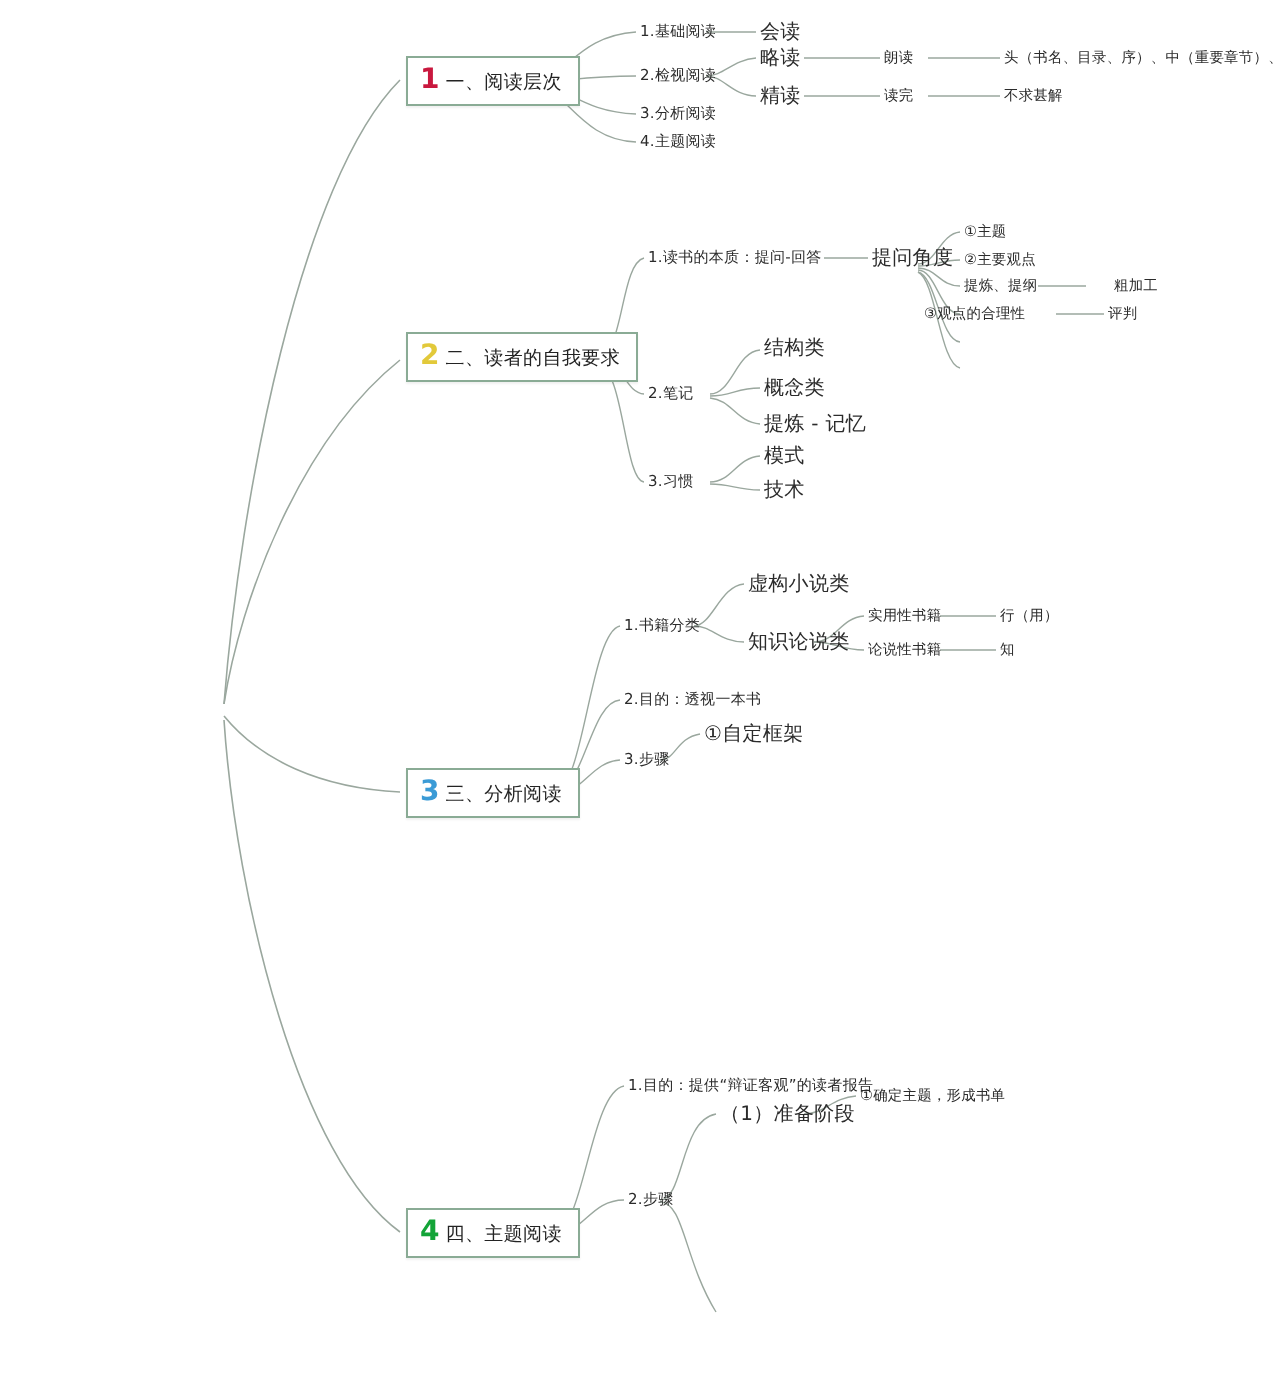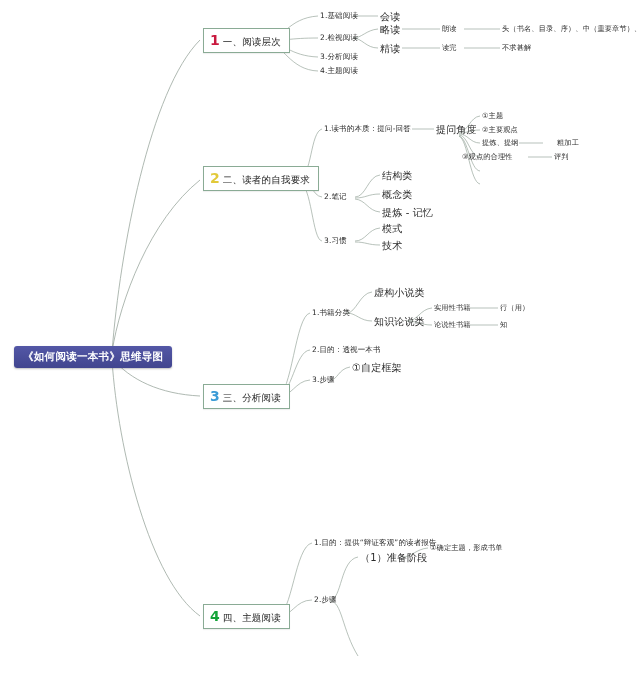--- a/index.html
+++ b/index.html
@@ -157,21 +157,20 @@
       <path d="M 277 616 C 292 616 295 546 312 543"></path>
       <path d="M 277 617 C 292 617 295 600 312 600"></path>
 
       <path d="M 330 600 C 342 600 340 560 358 557"></path>
       <path d="M 330 601 C 342 601 342 630 358 656"></path>
 
       <path d="M 402 557 C 412 557 416 549 428 548"></path>
     </g>
   </svg>
 
-  <div class="node root-node" style="left:14px; top:346px;">《如何阅读一本书》思维导图</div>
 
   <div class="node branch-node" style="left:203px; top:28px;">
     <span class="branch-num" style="color:#c9183e;">1</span>
     <span class="branch-label">一、阅读层次</span>
   </div>
 
   <div class="node leaf lvl2" style="left:320px; top:12px;">1.基础阅读</div>
   <div class="node leaf lvl3" style="left:380px; top:12px;">会读</div>
 
   <div class="node leaf lvl2" style="left:320px; top:34px;">2.检视阅读</div>
@@ -193,21 +192,21 @@
   <div class="node leaf lvl2" style="left:324px; top:125px;">1.读书的本质：提问-回答</div>
   <div class="node leaf lvl3" style="left:436px; top:125px;">提问角度</div>
   <div class="node leaf lvl4" style="left:482px; top:112px;">①主题</div>
   <div class="node leaf lvl4" style="left:482px; top:126px;">②主要观点</div>
   <div class="node leaf lvl4" style="left:482px; top:139px;">提炼、提纲</div>
   <div class="node leaf lvl5" style="left:545px; top:139px;margin-left:12px;">粗加工</div>
   <div class="node leaf lvl4" style="left:462px; top:153px;">③观点的合理性</div>
   <div class="node leaf lvl5" style="left:554px; top:153px;">评判</div>
 
   <div class="node leaf lvl2" style="left:324px; top:193px;">2.笔记</div>
-  <div class="node leaf lvl3" style="left:382px; top:171px;">结构类</div>
+  <div class="node leaf lvl3" style="left:382px; top:171px;font-family:Liberation Mono, monospace;">结构类</div>
   <div class="node leaf lvl3" style="left:382px; top:190px;">概念类</div>
   <div class="node leaf lvl3" style="left:382px; top:208px;">提炼 - 记忆</div>
 
   <div class="node leaf lvl2" style="left:324px; top:237px;">3.习惯</div>
   <div class="node leaf lvl3" style="left:382px; top:224px;">模式</div>
   <div class="node leaf lvl3" style="left:382px; top:241px;">技术</div>
 
   <div class="node branch-node" style="left:203px; top:384px;">
     <span class="branch-num" style="color:#3b9bd6;">3</span>
     <span class="branch-label">三、分析阅读</span>

